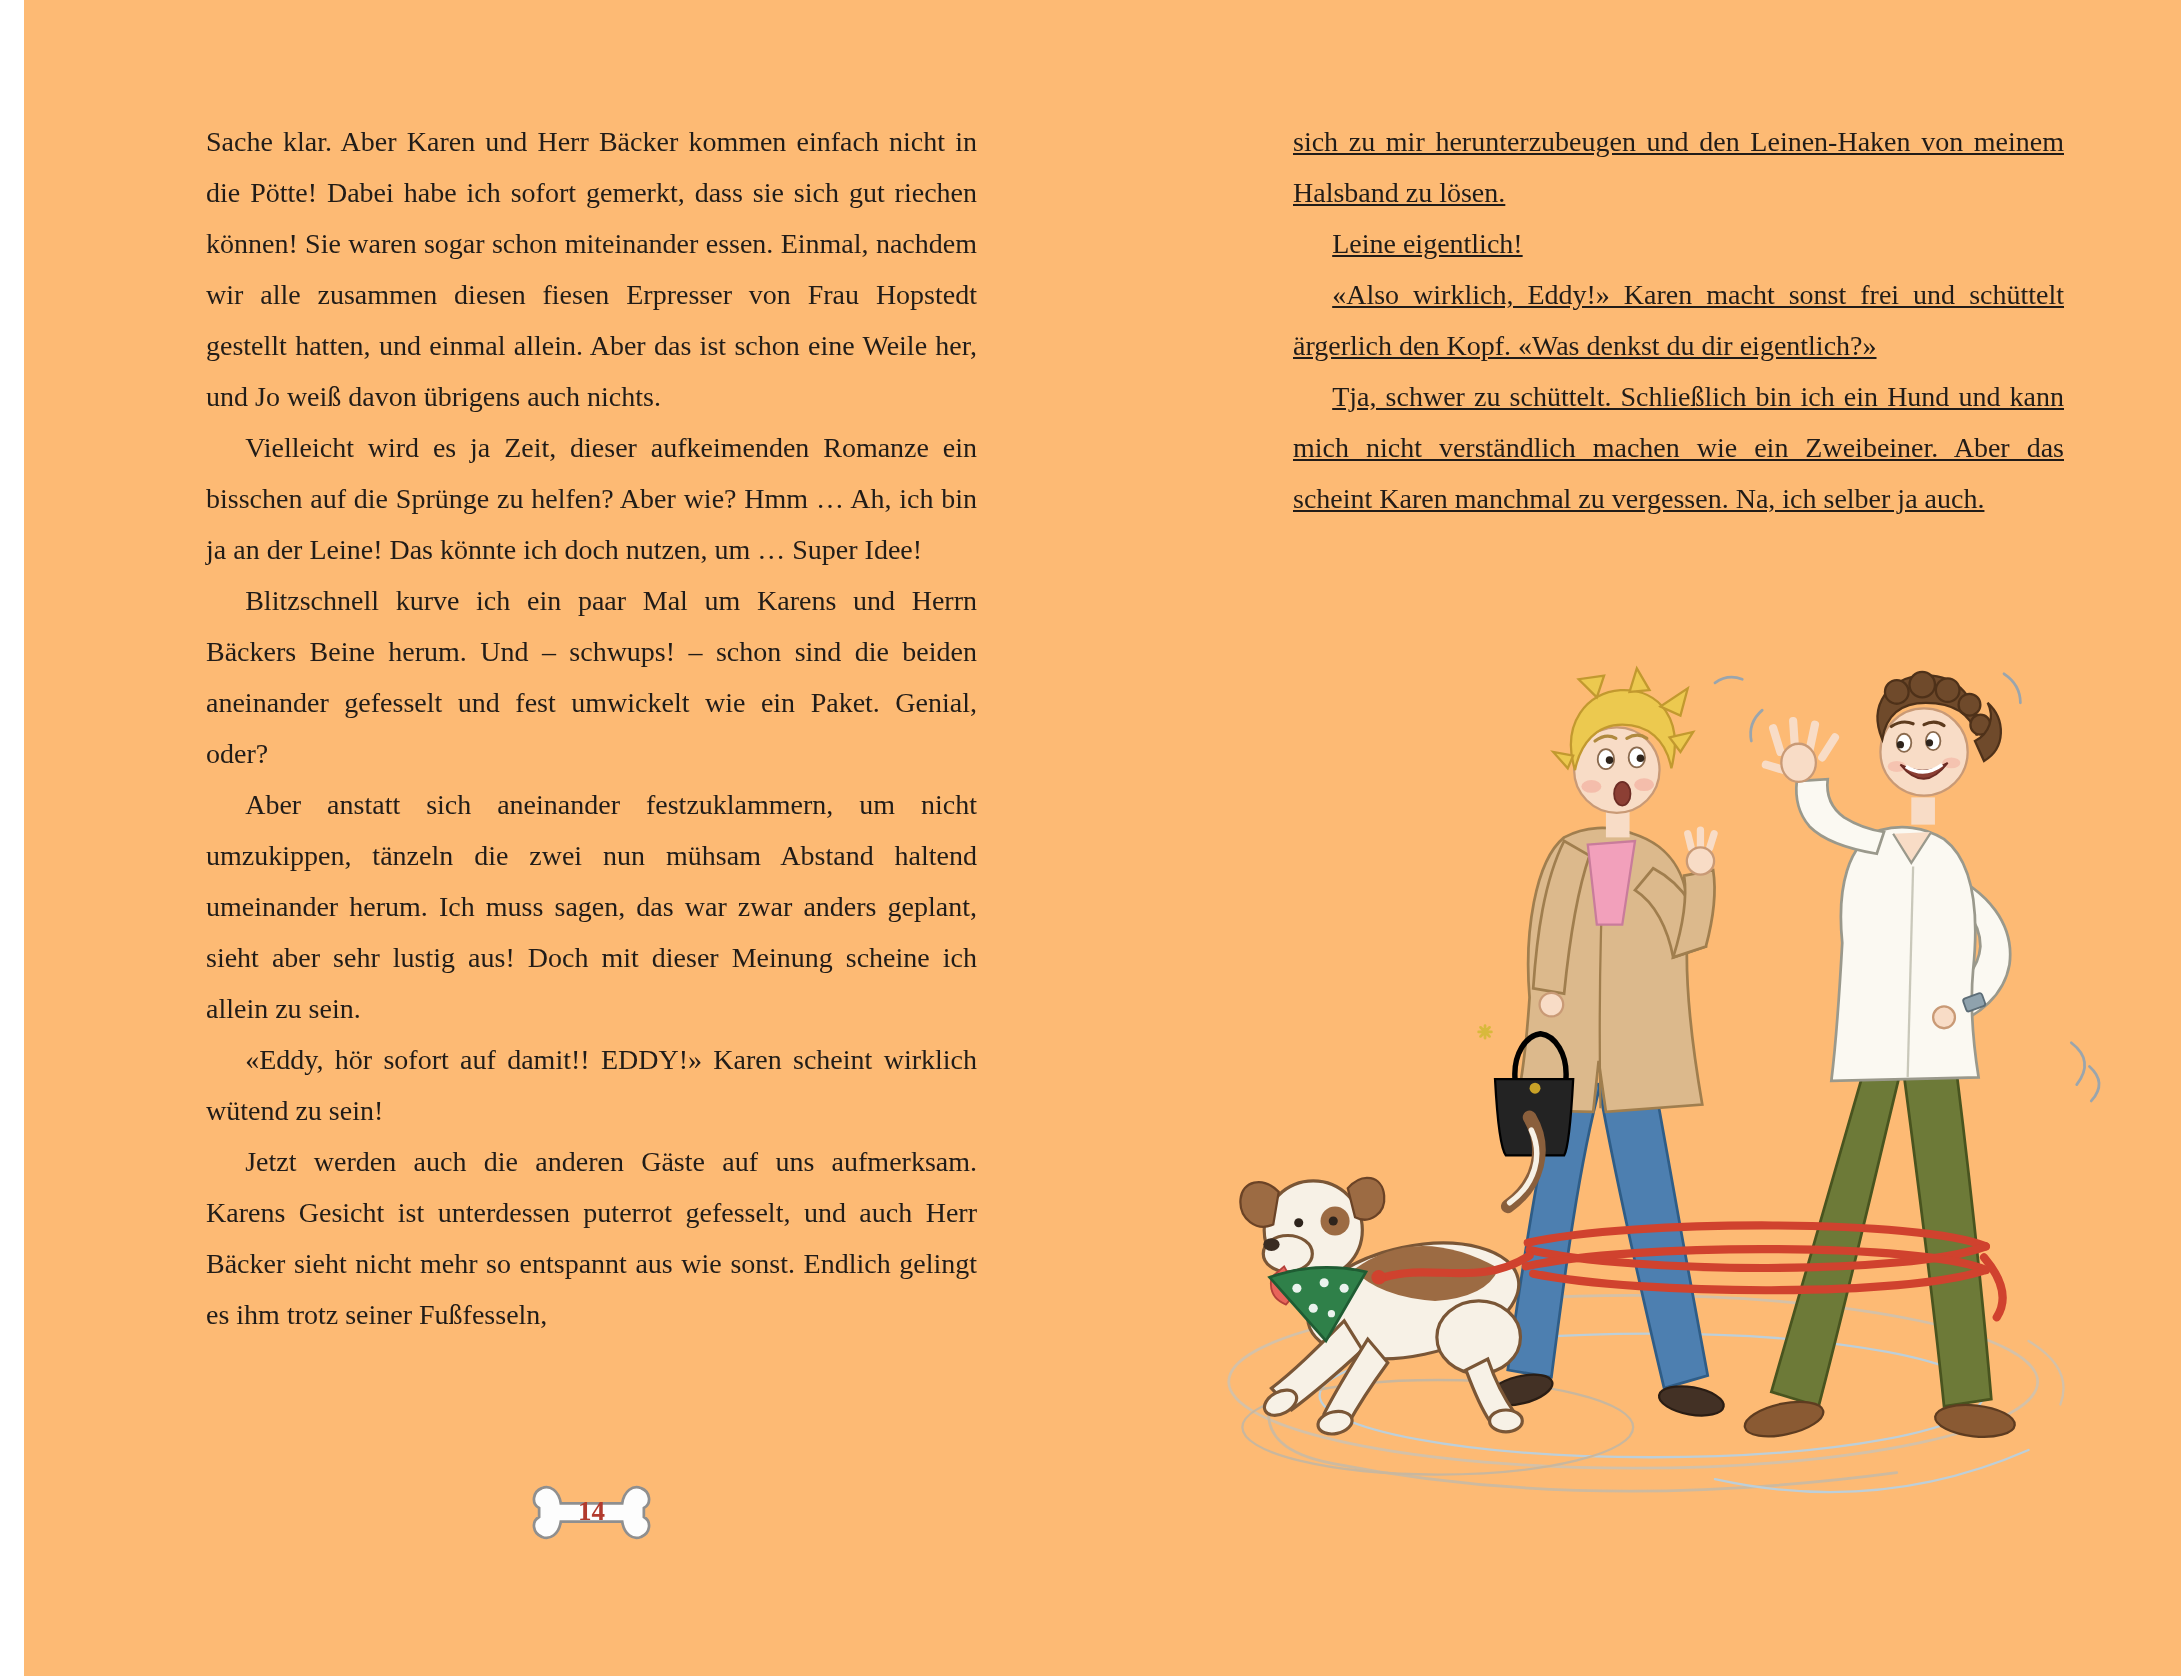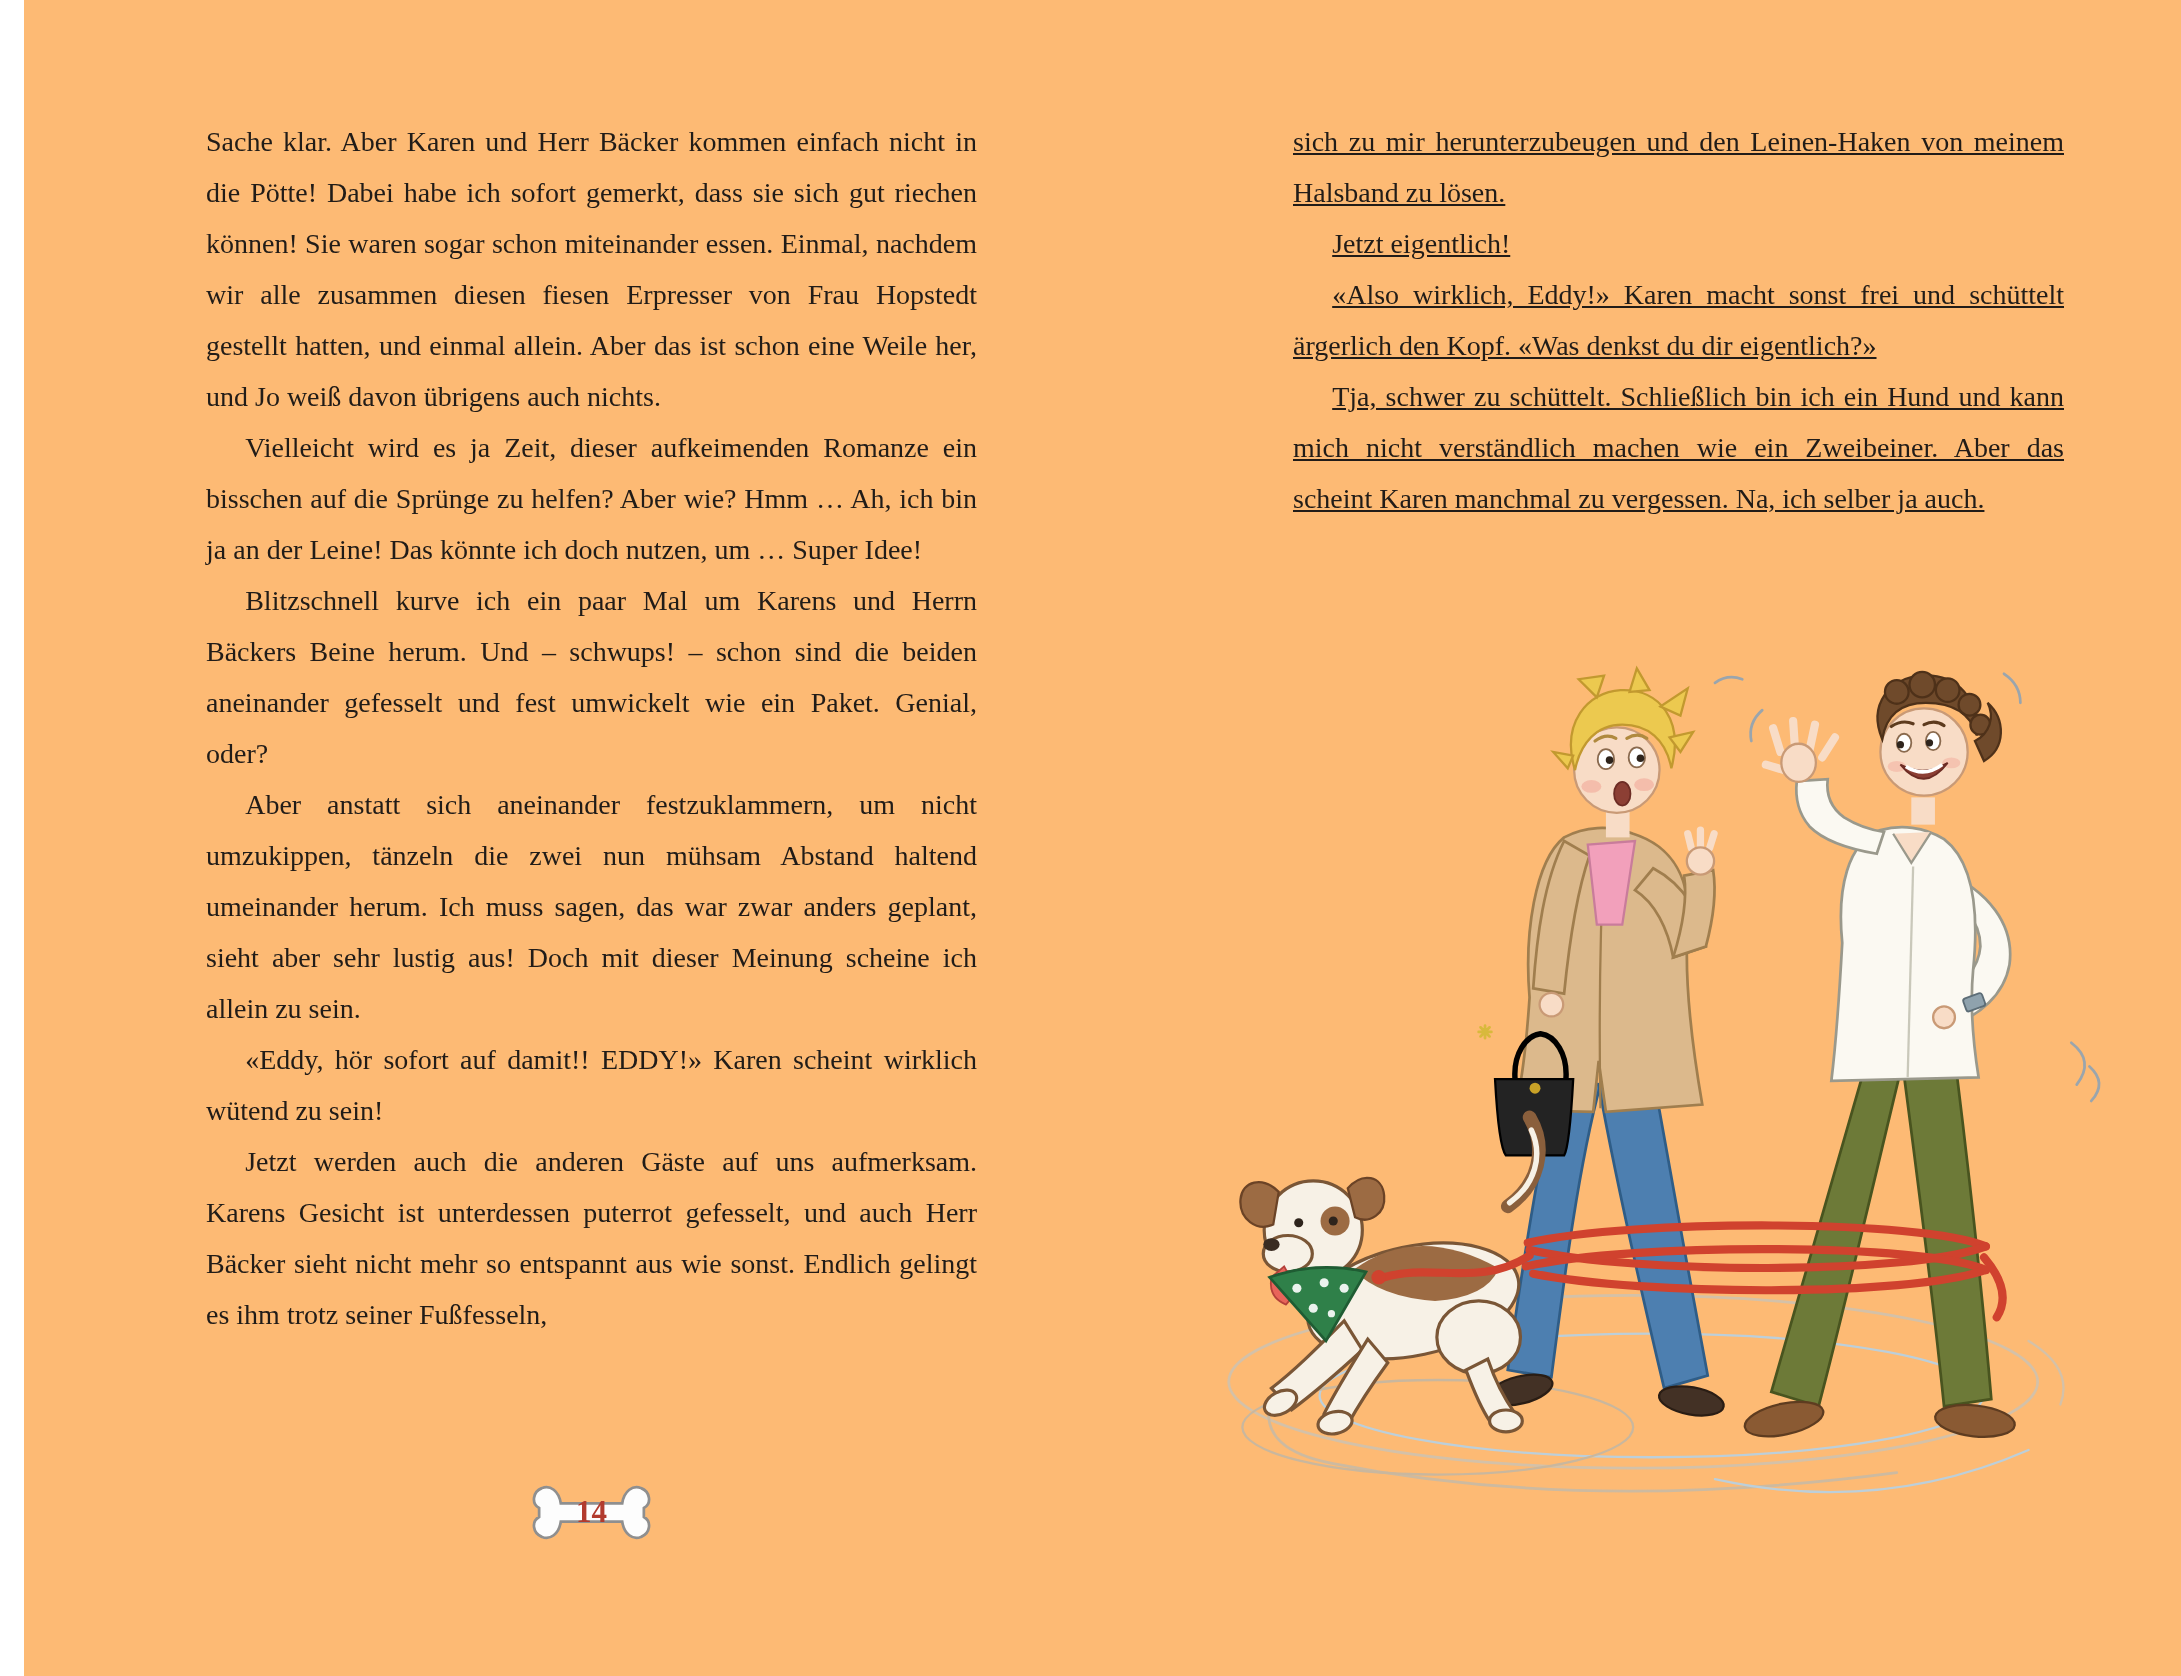--- a/index.html
+++ b/index.html
@@ -16,21 +16,21 @@
   }
   .left-text{left:182px;top:116px;}
   .right-text{left:1269px;top:116px;text-decoration:underline;}
   .para{margin:0;}
   .para.indent{text-indent:1.4em;}
   .bone{position:absolute;left:504px;top:1480px;width:127px;height:65px;}
   .bone svg{display:block;}
   .bone .num{
     position:absolute;left:0;top:0;width:100%;height:65px;
     display:flex;align-items:center;justify-content:center;
-    font-weight:700;font-size:31px;color:#b23b2e;
+    font-weight:700;font-size:27px;color:#b23b2e;
     padding-bottom:1.8px;box-sizing:border-box;
   }
   .illustration{position:absolute;left:1182px;top:650px;width:918px;height:891px;margin:0;}
 </style>
 </head>
 <body>
 
 <div class="spread">
 
   <section class="page left">
@@ -47,21 +47,21 @@
       <svg width="127" height="65" viewBox="0 0 140 72" xmlns="http://www.w3.org/2000/svg">
         <path d="M36,26 C 34,12 24,5 15,9 C 5,13 3,26 12,31 L 12,41 C 3,46 5,59 15,63 C 24,67 34,60 36,46 L 104,46 C 106,60 116,67 125,63 C 135,59 137,46 128,41 L 128,31 C 137,26 135,13 125,9 C 116,5 106,12 104,26 Z" fill="#fdfdfd" stroke="#8f8f8f" stroke-width="3"></path>
       </svg>
       <span class="num">14</span>
     </div>
   </section>
 
   <section class="page right">
     <div class="text-block right-text">
       <p class="para">sich zu mir herunterzubeugen und den Leinen-Haken von meinem Halsband zu lösen.</p>
-      <p class="para indent">Jetzt eigentlich!</p>
+      <p class="para indent">Leine eigentlich!</p>
       <p class="para indent">«Also wirklich, Eddy!» Karen macht sonst frei und schüttelt ärgerlich den Kopf. «Was denkst du dir eigentlich?»</p>
       <p class="para indent">Tja, schwer zu schüttelt. Schließlich bin ich ein Hund und kann mich nicht verständlich machen wie ein Zweibeiner. Aber das scheint Karen manchmal zu vergessen. Na, ich selber ja auch.</p>
     </div>
 
     <figure class="illustration">
       <svg width="918" height="891" viewBox="0 0 1010 980" xmlns="http://www.w3.org/2000/svg">
 
         <g fill="none" stroke-linecap="round">
           <ellipse cx="470" cy="805" rx="445" ry="95" stroke="#d4c1a8" stroke-width="3"></ellipse>
           <ellipse cx="490" cy="820" rx="365" ry="68" stroke="#bccfda" stroke-width="2.5"></ellipse>

